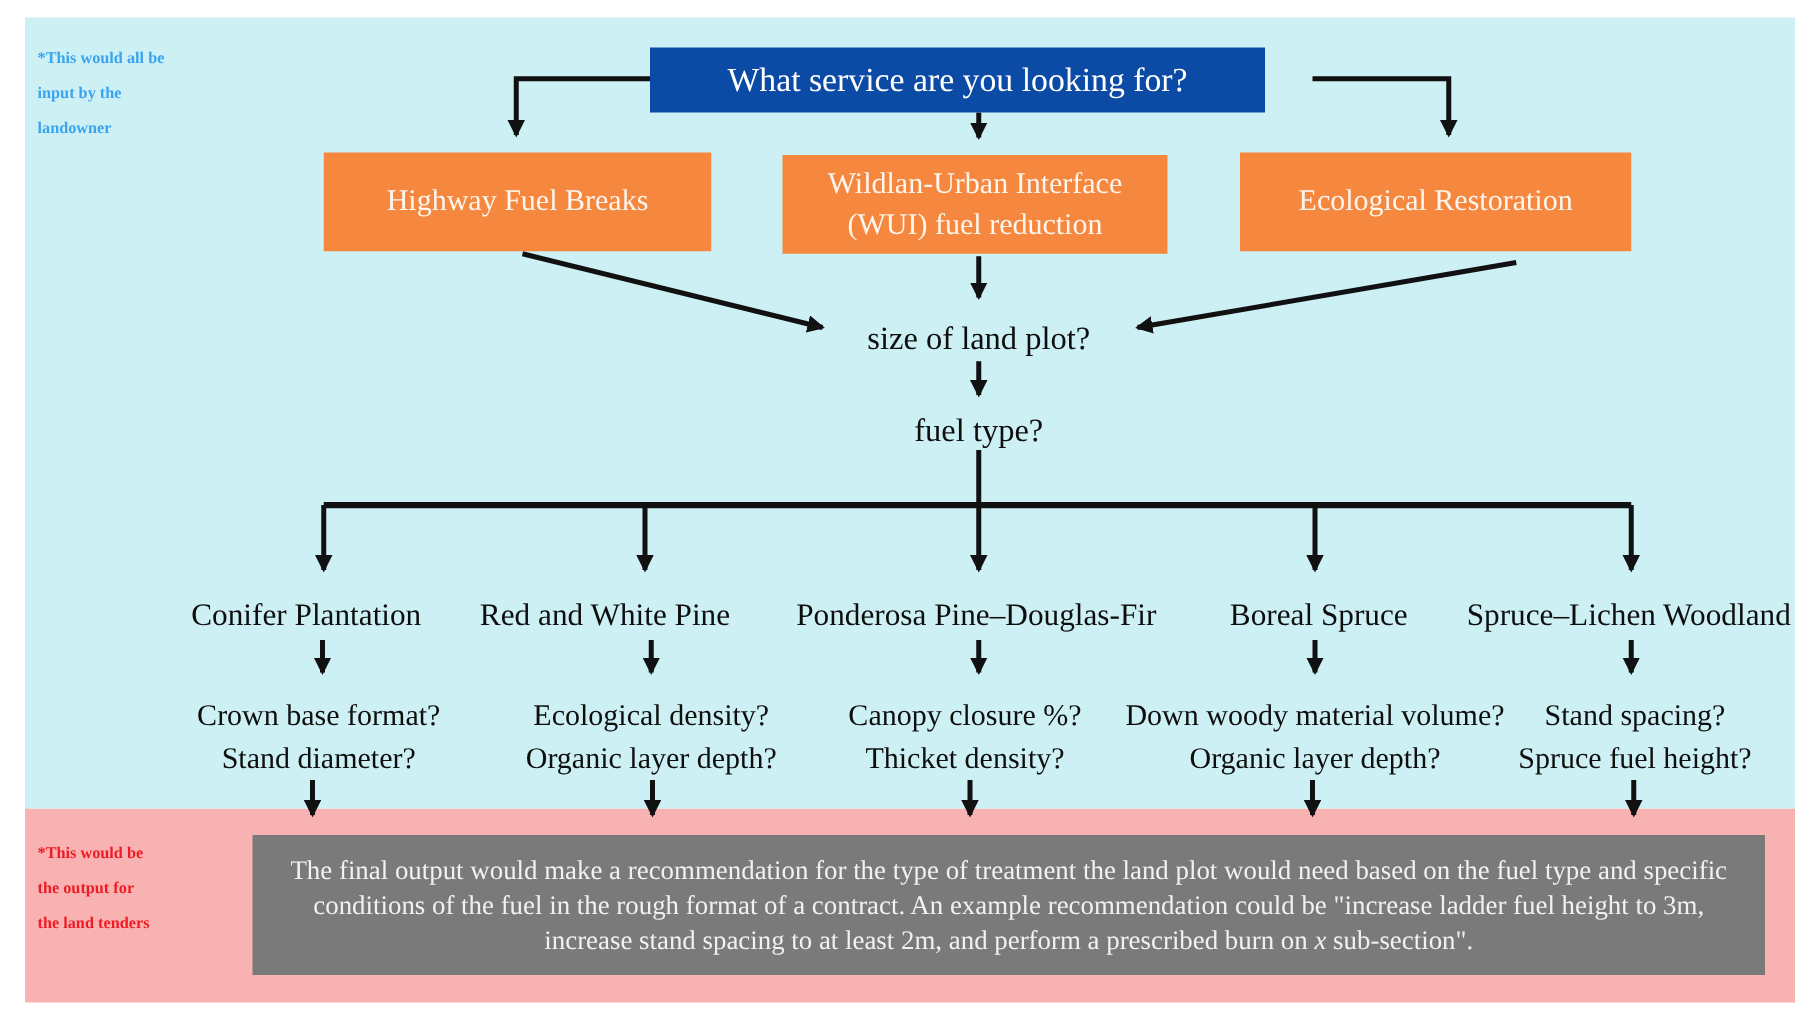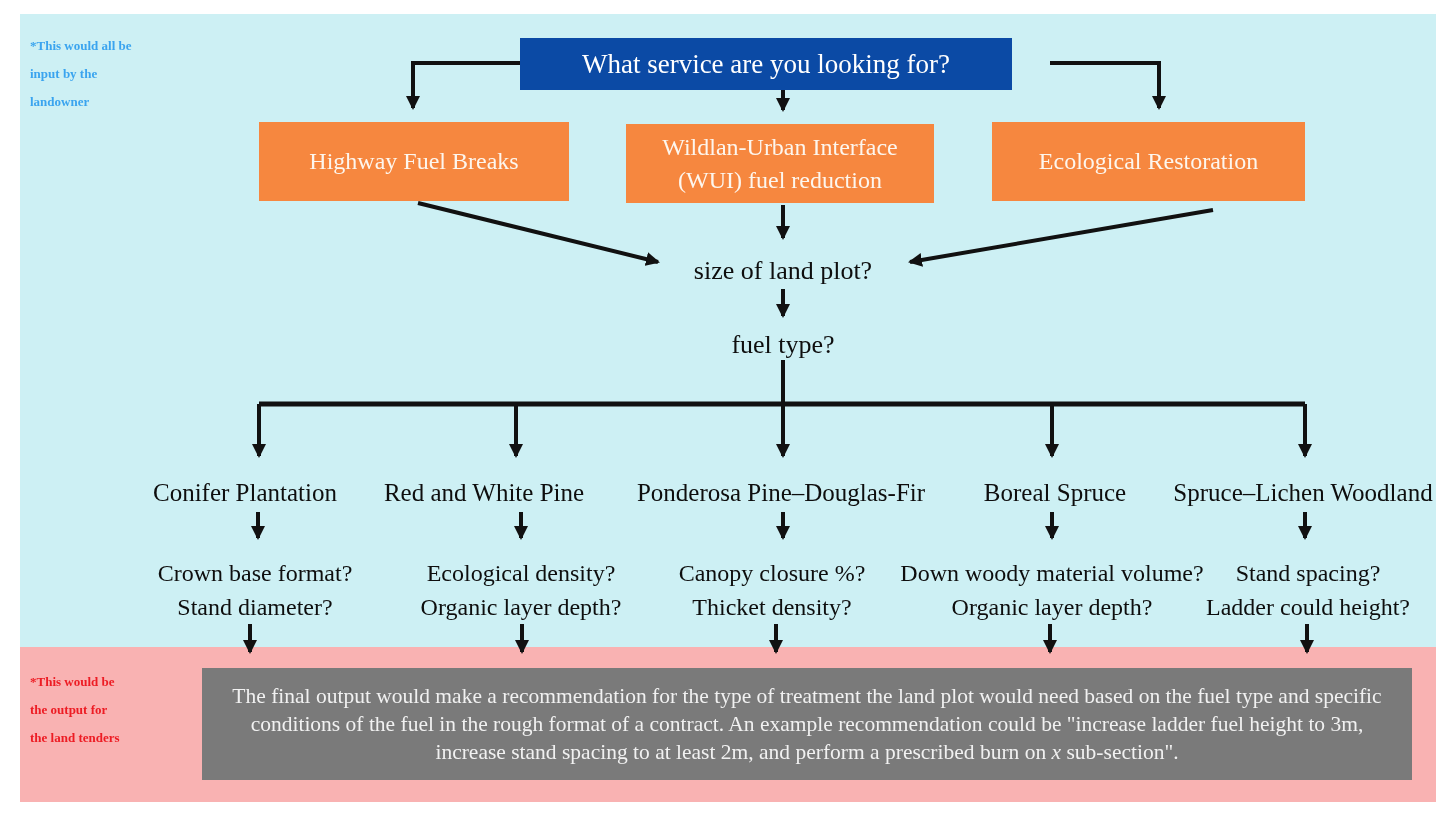--- a/index.html
+++ b/index.html
@@ -154,20 +154,20 @@
   <div class="center-text fuel-questions" style="left:772px;">
     <div>Canopy closure %?</div>
     <div>Thicket density?</div>
   </div>
   <div class="center-text fuel-questions" style="left:1052px;">
     <div>Down woody material volume?</div>
     <div>Organic layer depth?</div>
   </div>
   <div class="center-text fuel-questions" style="left:1308px;">
     <div>Stand spacing?</div>
-    <div>Ladder could height?</div>
+    <div>Spruce fuel height?</div>
   </div>
 
   <div class="node output-box">
     <p><span>The final output would make a recommendation for the type of treatment the land plot would need based on the fuel type and specific conditions of the fuel in the rough format of a contract. An example recommendation could be "increase ladder fuel height to 3m, increase stand spacing to at least 2m, and perform a prescribed burn on </span><i>x</i><span> sub-section".</span></p>
   </div>
 
 </div>
 
 </body></html>

